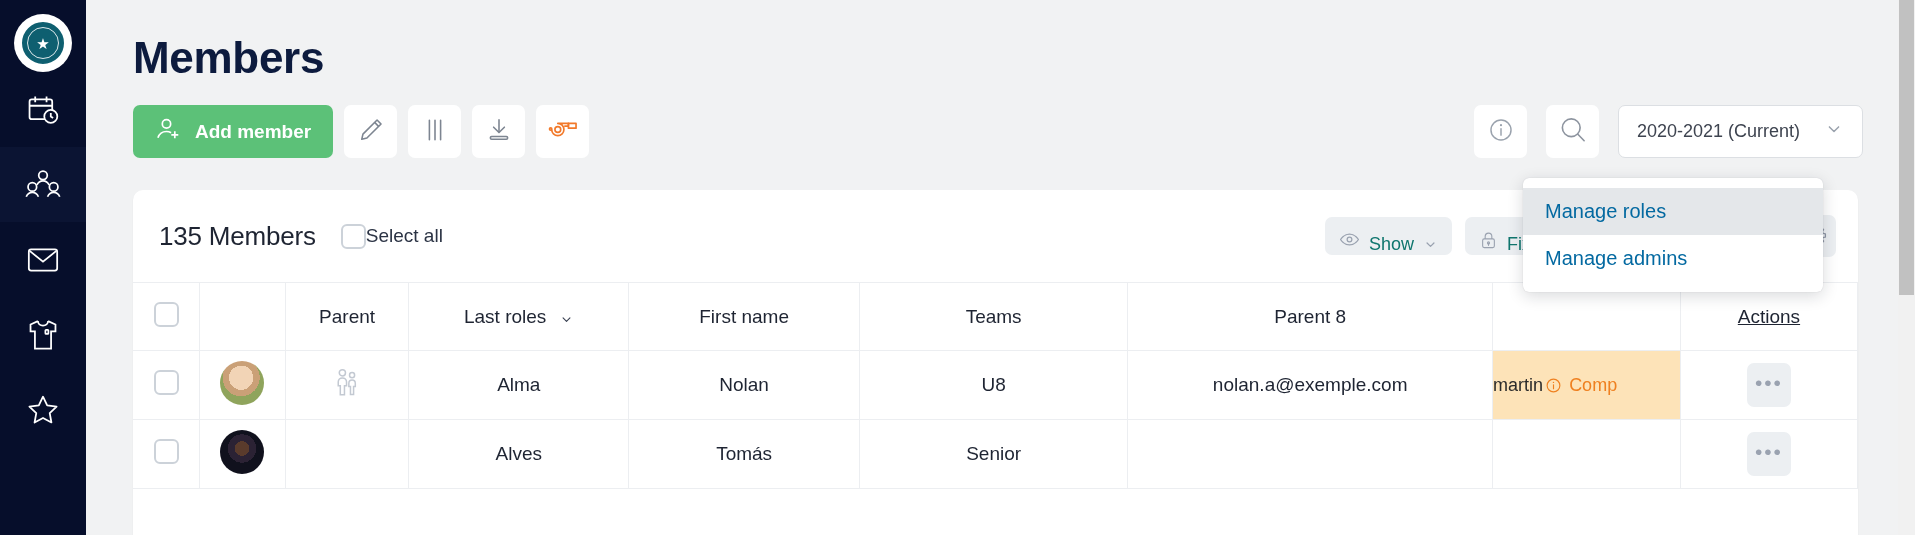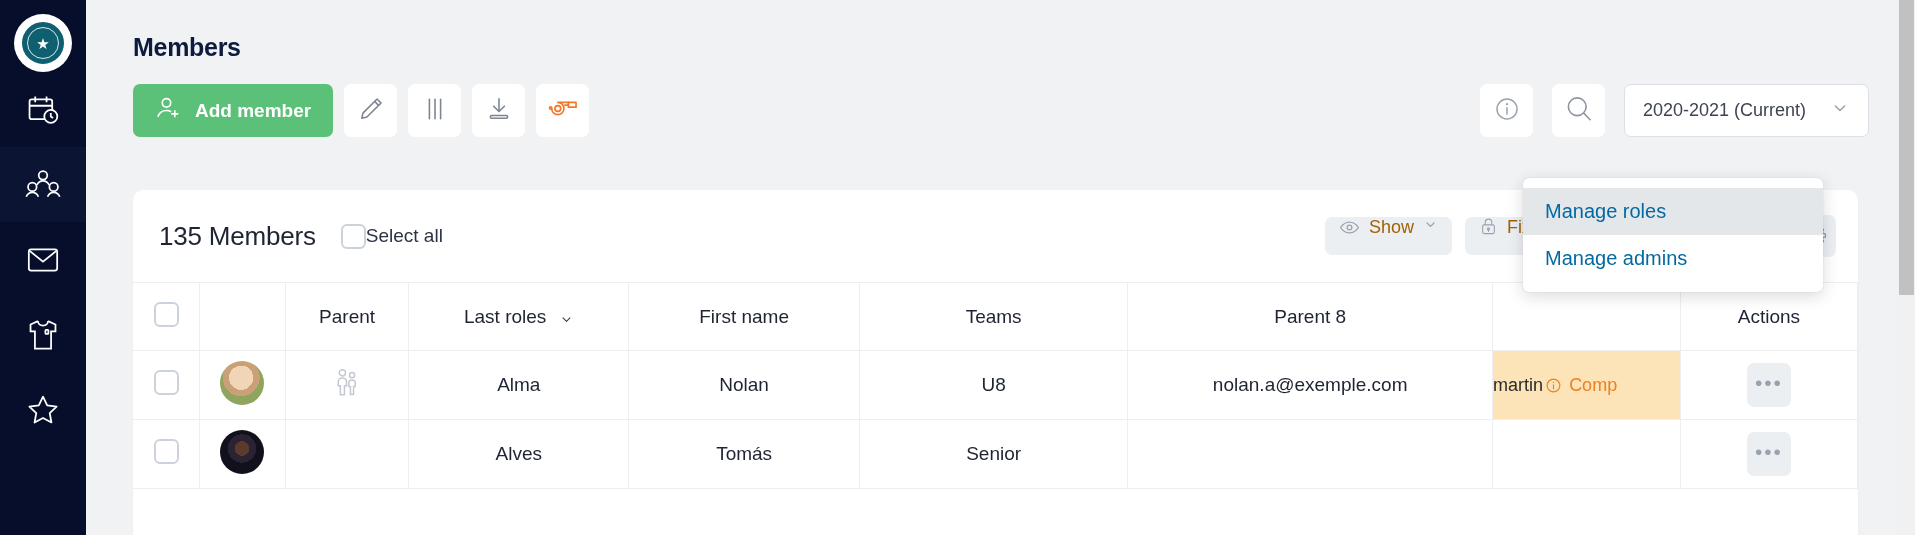--- a/index.html
+++ b/index.html
@@ -48,21 +48,21 @@
   .nav-item svg { display: block; }
 
   
   .main {
     flex: 1; height: 535px; position: relative;
     background: #f1f2f3;
     padding-left: 47px;
     overflow: hidden;
   }
   .page-title {
-    font-size: 25px; font-weight: 700; color: #0d1b3e;
+    font-size: 44px; font-weight: 700; color: #0d1b3e;
     letter-spacing: -0.3px;
     margin-top: 33px;
   }
 
   
   .toolbar {
     margin-top: 22px;
     display: flex; align-items: center;
     height: 53px;
     position: relative;
@@ -76,21 +76,21 @@
     cursor: pointer;
     font-family: "Liberation Sans", sans-serif;
   }
   .icon-btn {
     width: 53px; height: 53px; margin-left: 11px;
     background: #ffffff; border: none; border-radius: 7px;
     display: flex; align-items: center; justify-content: center;
     cursor: pointer;
   }
   .toolbar-right {
-    position: absolute; right: 46px; top: 0;
+    position: absolute; right: 52px; top: 0;
     display: flex; align-items: flex-start; gap: 8px;
   }
   .icon-btn-plain {
     width: 53px; height: 53px; margin-left: 11px;
     background: #ffffff; border: none; border-radius: 7px;
     display: flex; align-items: center; justify-content: center;
     cursor: pointer;
   }
   .season-select {
     margin-left: 11px;
@@ -118,22 +118,22 @@
   }
   .select-all-wrap { display: flex; align-items: center; margin-left: 25px; }
   .select-all-label { font-size: 19px; color: #2b3344; }
 
   .card-head-right {
     position: absolute; right: 22px; top: 0; height: 92px;
     display: flex; align-items: center; gap: 13px;
   }
   .pill {
     height: 38px; padding: 0 14px; border-radius: 7px; background: #eceff2;
-    display: flex; align-items: flex-start; gap: 9px;
-    font-size: 18px; color: #a16207; cursor: pointer;
+    display: flex; align-items: flex-end; gap: 9px;
+    font-size: 18px; color: #0f766e; cursor: pointer;
   }
   .pill .cv { color: #9aa2b0; font-size: 13px; }
   .btn-green-small {
     height: 40px; width: 64px; border-radius: 7px; background: #5cc178;
   }
   .gear-btn {
     width: 42px; height: 42px; border-radius: 7px; background: #eceff2;
     display: flex; align-items: center; justify-content: center; cursor: pointer;
   }
 
@@ -150,21 +150,21 @@
     font-size: 19px; color: #1e2432; text-align: center; vertical-align: middle;
   }
   th.c-check, td.c-check { width: 62px; border-right: none; }
   th.c-avatar, td.c-avatar { width: 80px; border-right: 1px solid #eceef1; }
   th.c-parent, td.c-parent { width: 115px; }
   th.c-last, td.c-last { width: 205px; }
   th.c-first, td.c-first { width: 215px; }
   th.c-teams, td.c-teams { width: 250px; }
   th.c-p1, td.c-p1 { width: 340px; }
   th.c-warn, td.c-warn { width: 175px; }
-  th.c-actions, td.c-actions { width: 165px; border-right: none; }
+  th.c-actions, td.c-actions { width: 165px; border-right: none; text-decoration: underline; }
 
   .sort-caret { color: #3a4152; font-size: 13px; margin-left: 7px; }
   .avatar { width: 44px; height: 44px; border-radius: 50%; display: inline-block;
             background-size: cover; background-position: center; }
   .avatar-1 { background: radial-gradient(circle at 48% 38%, #f2d4b6 0 34%, #caa077 34% 52%, #8fa45c 52% 100%); }
   .avatar-2 { background: radial-gradient(circle at 50% 42%, #5a3b2c 0 22%, #2b2234 22% 42%, #10111d 42% 100%); }
 
   td.warn-cell { background: #fde3b8; position: relative; overflow: hidden; }
   .warn-inner { display: flex; align-items: flex-end;
                 padding-right: 0px; gap: 2px; white-space: nowrap; }

